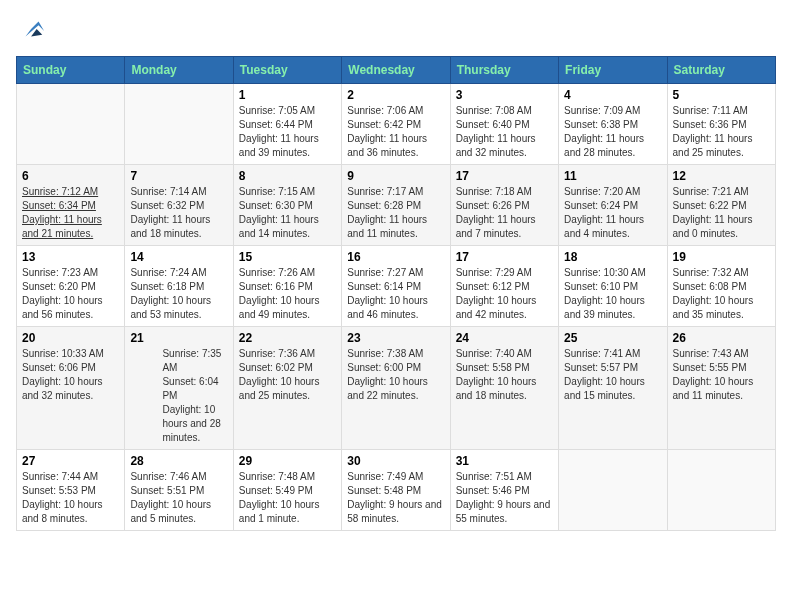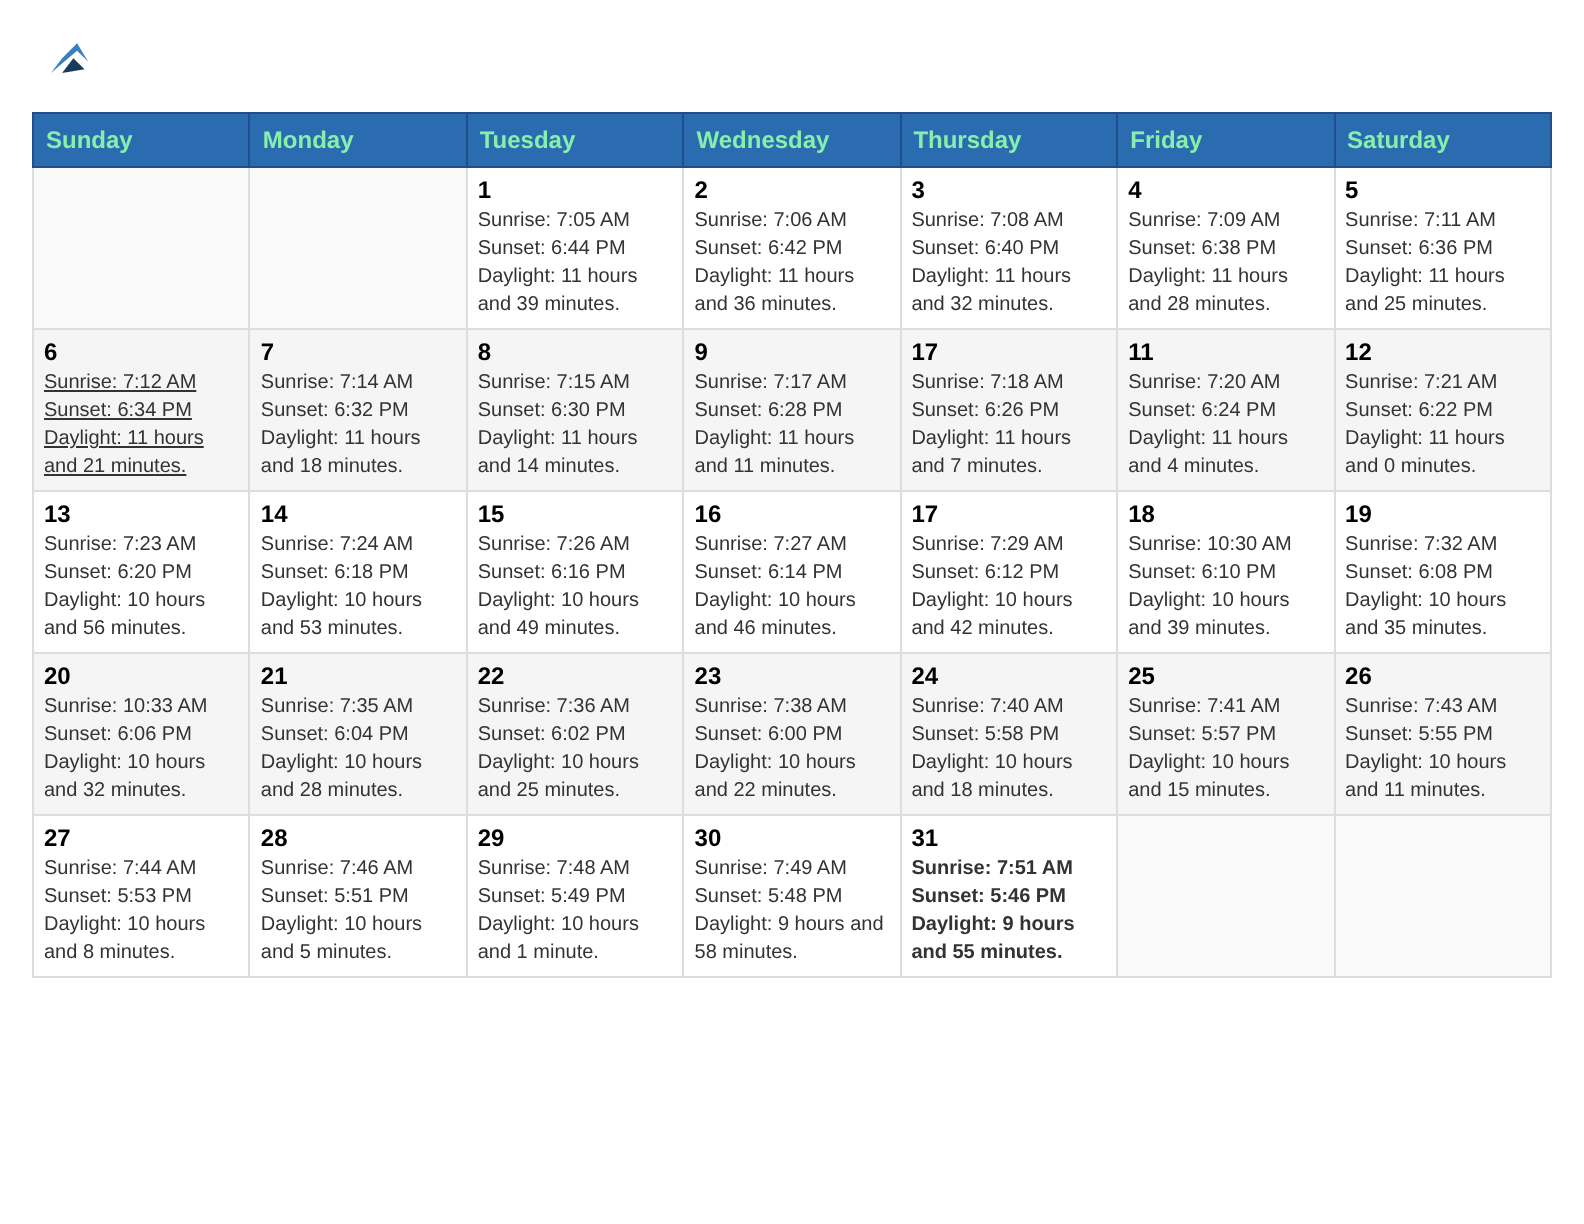--- a/index.html
+++ b/index.html
@@ -252,21 +252,21 @@
       </tr>
       <tr>
         <td>
           <span class="day-num">20</span>
           <div class="day-info" style="white-space: pre-line;">Sunrise: 10:33 AM
 Sunset: 6:06 PM
 Daylight: 10 hours and 32 minutes.</div>
         </td>
         <td>
           <span class="day-num">21</span>
-          <div class="day-info" style="white-space: pre-line;">Sunrise: 7:35 AM
+          <div class="day-info" style="white-space: pre-line; margin-left: 32px;">Sunrise: 7:35 AM
 Sunset: 6:04 PM
 Daylight: 10 hours and 28 minutes.</div>
         </td>
         <td>
           <span class="day-num">22</span>
           <div class="day-info" style="white-space: pre-line;">Sunrise: 7:36 AM
 Sunset: 6:02 PM
 Daylight: 10 hours and 25 minutes.</div>
         </td>
         <td>
@@ -314,21 +314,21 @@
 Daylight: 10 hours and 1 minute.</div>
         </td>
         <td>
           <span class="day-num">30</span>
           <div class="day-info" style="white-space: pre-line;">Sunrise: 7:49 AM
 Sunset: 5:48 PM
 Daylight: 9 hours and 58 minutes.</div>
         </td>
         <td>
           <span class="day-num">31</span>
-          <div class="day-info" style="white-space: pre-line; font-weight: bold;">Sunrise: 7:51 AM
+          <div class="day-info" style="white-space: pre-line;">Sunrise: 7:51 AM
 Sunset: 5:46 PM
 Daylight: 9 hours and 55 minutes.</div>
         </td>
         <td class="empty-cell"></td>
         <td class="empty-cell"></td>
       </tr>
     </tbody>
 </table>
 
 </body></html>

